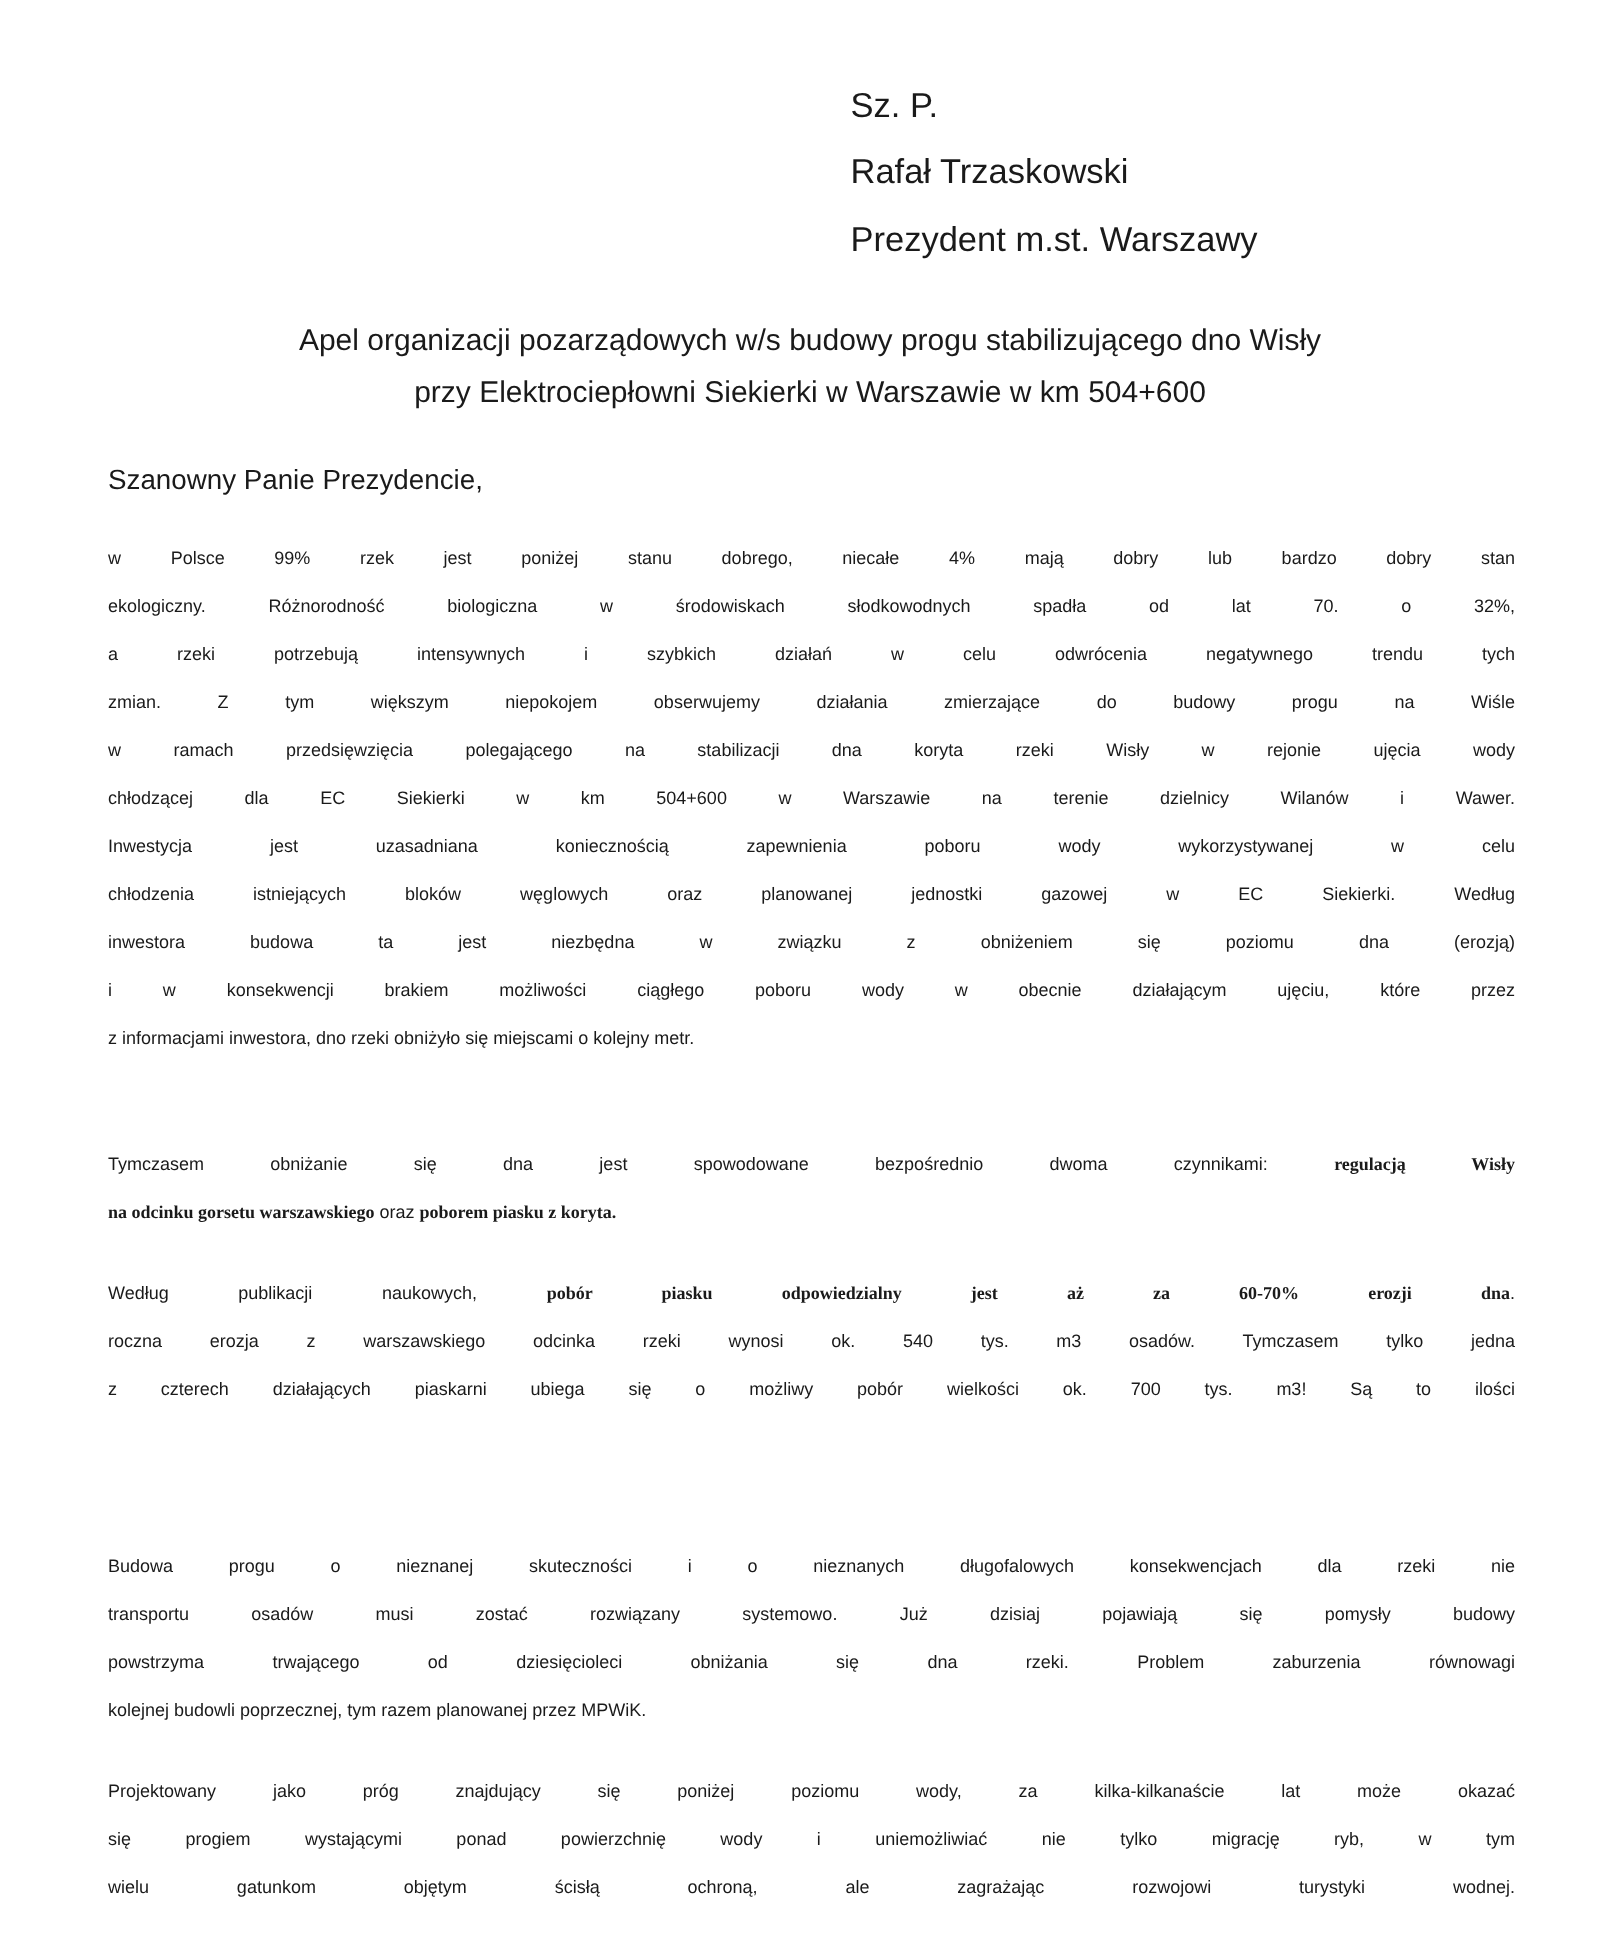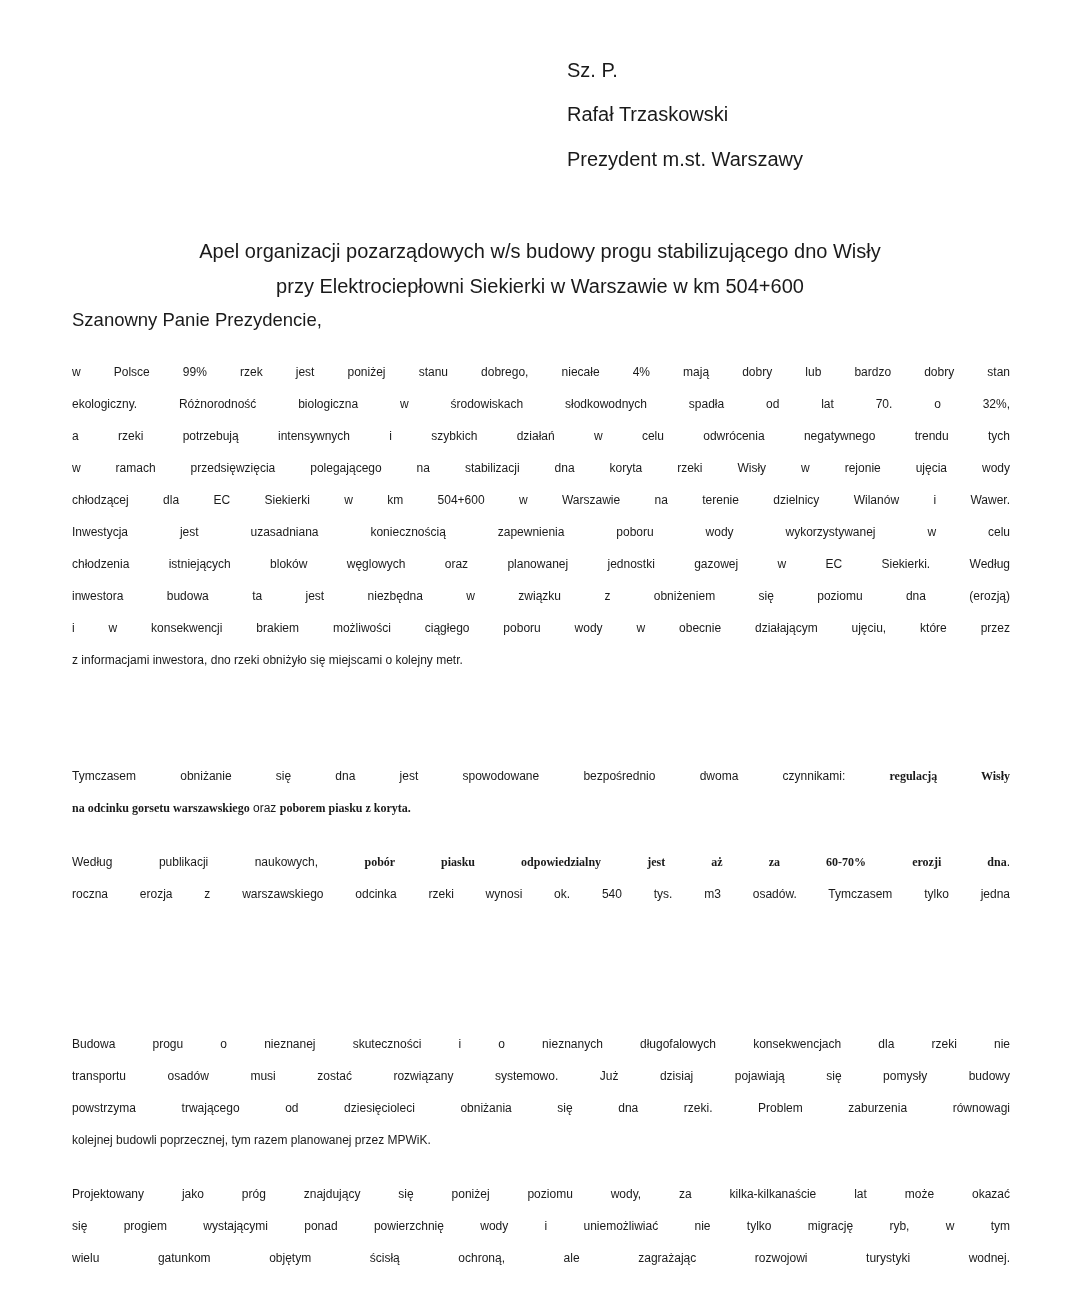--- a/index.html
+++ b/index.html
@@ -1,21 +1,21 @@
 <!DOCTYPE html>
 <html><head>
   <meta charset="utf-8">
   <style>
     html, body { margin: 0; padding: 0; background: #ffffff; }
     body {
       width: 1080px; height: 1298px; overflow: hidden; position: relative;
       font-family: "Liberation Sans", sans-serif; color: #1a1a1a;
     }
-    .addr { position: absolute; left: 567px; font-size: 20px; line-height: 24px; }
-    .title { position: absolute; left: 0; width: 1080px; text-align: center; font-size: 20px; line-height: 24px; margin-top: 24px; }
+    .addr { position: absolute; left: 567px; font-size: 23px; line-height: 24px; }
+    .title { position: absolute; left: 0; width: 1080px; text-align: center; font-size: 20px; line-height: 24px; }
     .greet { position: absolute; left: 72px; font-size: 18.5px; line-height: 24px; }
     .para { position: absolute; left: 72px; width: 938px; font-size: 12px; }
     .line { height: 32px; line-height: 32px; white-space: nowrap; text-align: justify; text-align-last: justify; }
     .line.last { text-align-last: left; }
     .line span.b { font-weight: bold; font-family: Liberation Serif, serif; }
   </style>
 </head>
 <body>
 
 <div>
@@ -26,37 +26,39 @@
 
   <div class="title" style="top:215px">Apel organizacji pozarządowych w/s  budowy progu stabilizującego dno Wisły</div>
   <div class="title" style="top:250px">przy Elektrociepłowni Siekierki w Warszawie w km 504+600</div>
 
   <div class="greet" style="top:308px">Szanowny Panie Prezydencie,</div>
 
   <div class="para" style="top:356px">
     <div class="line">w Polsce 99% rzek jest poniżej stanu dobrego, niecałe 4% mają dobry lub bardzo dobry stan</div>
     <div class="line">ekologiczny. Różnorodność biologiczna w środowiskach słodkowodnych spadła od lat 70. o 32%,</div>
     <div class="line">a rzeki potrzebują intensywnych i szybkich działań w celu odwrócenia negatywnego trendu tych</div>
+    <div class="line">zmian. Z tym większym niepokojem obserwujemy działania zmierzające do budowy progu na Wiśle</div>
     <div class="line">w ramach przedsięwzięcia polegającego na stabilizacji dna koryta rzeki Wisły w rejonie ujęcia wody</div>
     <div class="line">chłodzącej dla EC Siekierki w km 504+600 w Warszawie na terenie dzielnicy Wilanów i Wawer.</div>
     <div class="line">Inwestycja jest uzasadniana koniecznością zapewnienia poboru wody wykorzystywanej w celu</div>
     <div class="line">chłodzenia istniejących bloków węglowych oraz planowanej jednostki gazowej w EC Siekierki. Według</div>
     <div class="line">inwestora budowa ta jest niezbędna w związku z obniżeniem się poziomu dna (erozją)</div>
     <div class="line">i w konsekwencji brakiem możliwości ciągłego poboru wody w obecnie działającym ujęciu, które przez</div>
     <div class="line last">z informacjami inwestora, dno rzeki obniżyło się miejscami o kolejny metr.</div>
   </div>
 
   <div class="para" style="top:760px">
     <div class="line"><span>Tymczasem obniżanie się dna jest spowodowane bezpośrednio dwoma czynnikami:  </span><span class="b">regulacją Wisły</span></div>
     <div class="line last"><span class="b">na odcinku gorsetu warszawskiego</span><span> oraz </span><span class="b">poborem piasku z koryta.</span></div>
   </div>
 
   <div class="para" style="top:846px">
     <div class="line"><span>Według publikacji naukowych, </span><span class="b">pobór piasku odpowiedzialny jest aż za 60-70% erozji dna</span><span>.</span></div>
     <div class="line">roczna erozja z warszawskiego odcinka rzeki wynosi ok. 540 tys. m3 osadów. Tymczasem tylko jedna</div>
+    <div class="line">z czterech działających piaskarni ubiega się o możliwy pobór wielkości ok. 700 tys. m3! Są to ilości</div>
   </div>
 
   <div class="para" style="top:1028px">
     <div class="line">Budowa progu o nieznanej skuteczności i o nieznanych długofalowych konsekwencjach dla rzeki nie</div>
     <div class="line">transportu osadów musi zostać rozwiązany systemowo. Już dzisiaj pojawiają się pomysły budowy</div>
     <div class="line">powstrzyma trwającego od dziesięcioleci obniżania się dna rzeki. Problem zaburzenia równowagi</div>
     <div class="line last">kolejnej budowli poprzecznej, tym razem planowanej  przez MPWiK.</div>
   </div>
 
   <div class="para" style="top:1178px">

